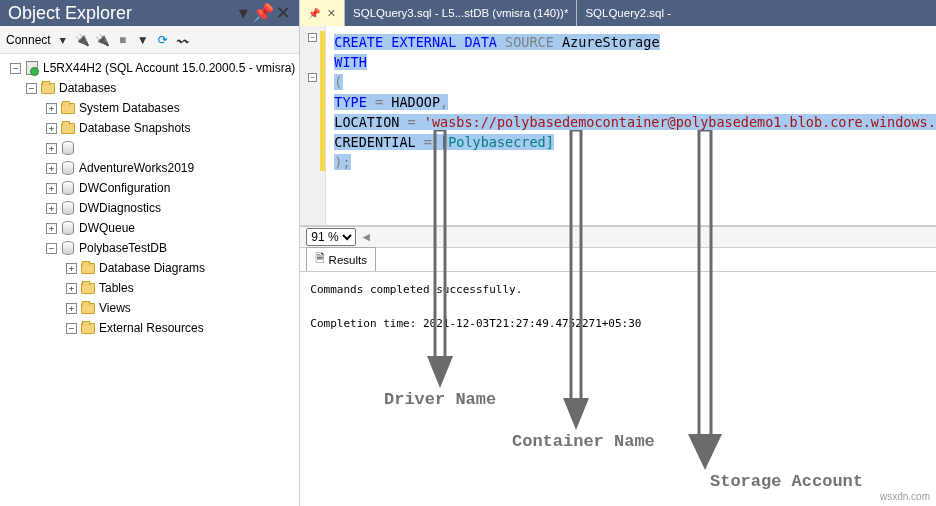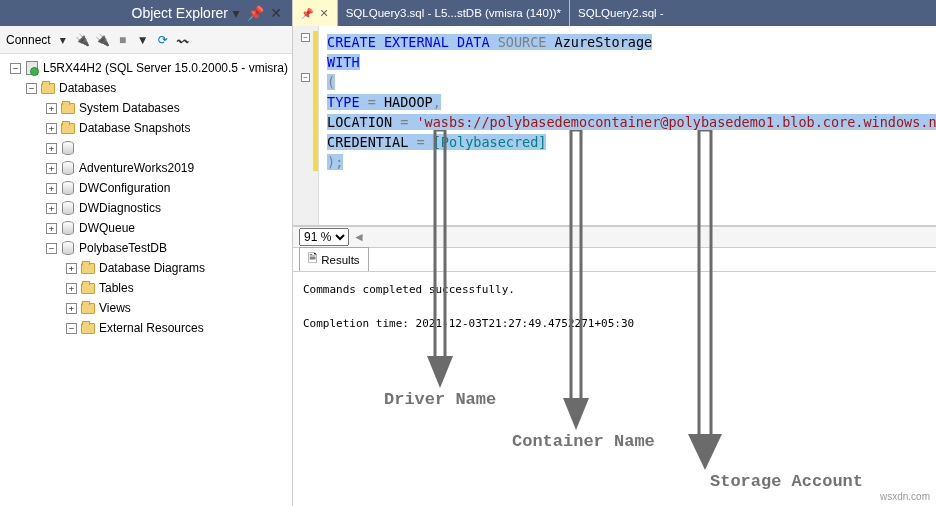--- a/index.html
+++ b/index.html
@@ -1,19 +1,19 @@
 <!DOCTYPE html>
 <html><head>
 <meta charset="utf-8">
 <style>
 * { box-sizing: border-box; margin: 0; padding: 0; }
 body { font-family: "Segoe UI", Tahoma, sans-serif; font-size: 12px; background: #fff; width: 936px; height: 506px; overflow: hidden; position: relative; }
 .layout { display: flex; height: 100%; }
 .left { width: 313px; border-right: 1px solid #ccc; display: flex; flex-direction: column; background:#fff;}
-.panel-header { background: #4d6082; color: #fff; height: 26px; display: flex; align-items: center; padding: 0 8px; font-size: 14px; justify-content: flex-end;}
+.panel-header { background: #4d6082; color: #fff; height: 26px; display: flex; align-items: center; padding: 0 8px; font-size: 18px; justify-content: space-between;}
 .panel-header .tools { display:flex; gap:4px; align-items:center;}
 .toolbar { height: 28px; display: flex; align-items: center; padding: 8px 6px; border-bottom: 1px solid #ddd; gap:4px; background:#f5f5f5;}
 .tree { flex:1; overflow:auto; padding:4px 0 4px 4px; white-space:nowrap;}
 .node { display:flex; align-items:center; height:20px; gap:3px; padding-right:4px; cursor:default;}
 .d1{padding-left:6px}.d2{padding-left:22px}.d3{padding-left:42px}.d4{padding-left:62px}
 .pm{width:11px;height:11px;border:1px solid #888;display:inline-flex;align-items:center;justify-content:center;font-size:9px;line-height:1;color:#444;background:#fff;font-family:monospace;}
 .ic{width:16px;height:14px;display:inline-flex;align-items:center;justify-content:center;}
 .folder{width:14px;height:11px;background:#f3d27a;border:1px solid #c9a227;border-radius:1px;position:relative;}
 .folder::before{content:"";position:absolute;top:-3px;left:0;width:6px;height:3px;background:#f3d27a;border:1px solid #c9a227;border-bottom:none;border-radius:1px 1px 0 0;}
 .dbic{width:12px;height:14px;background:linear-gradient(#fff,#d0d0d0);border:1px solid #888;border-radius:6px/3px;}
@@ -67,21 +67,21 @@
       <span class="tbico">▼</span>
       <span class="tbico" style="color:#0078d4;">⟳</span>
       <span class="tbico">〰</span>
     </div>
     <div class="tree">
       <div class="node d1">
           <span class="pm">−</span>
           <span class="ic">
             <span class="srvic"></span>
           </span>
-          <span>L5RX44H2 (SQL Server 15.0.2000.5 - vmisra)</span>
+          <span>L5RX44H2 (SQL Account 15.0.2000.5 - vmisra)</span>
         </div>
       <div class="node d2">
           <span class="pm">−</span>
           <span class="ic">
             <span class="folder"></span>
           </span>
           <span>Databases</span>
         </div>
       <div class="node d3">
           <span class="pm">+</span>

